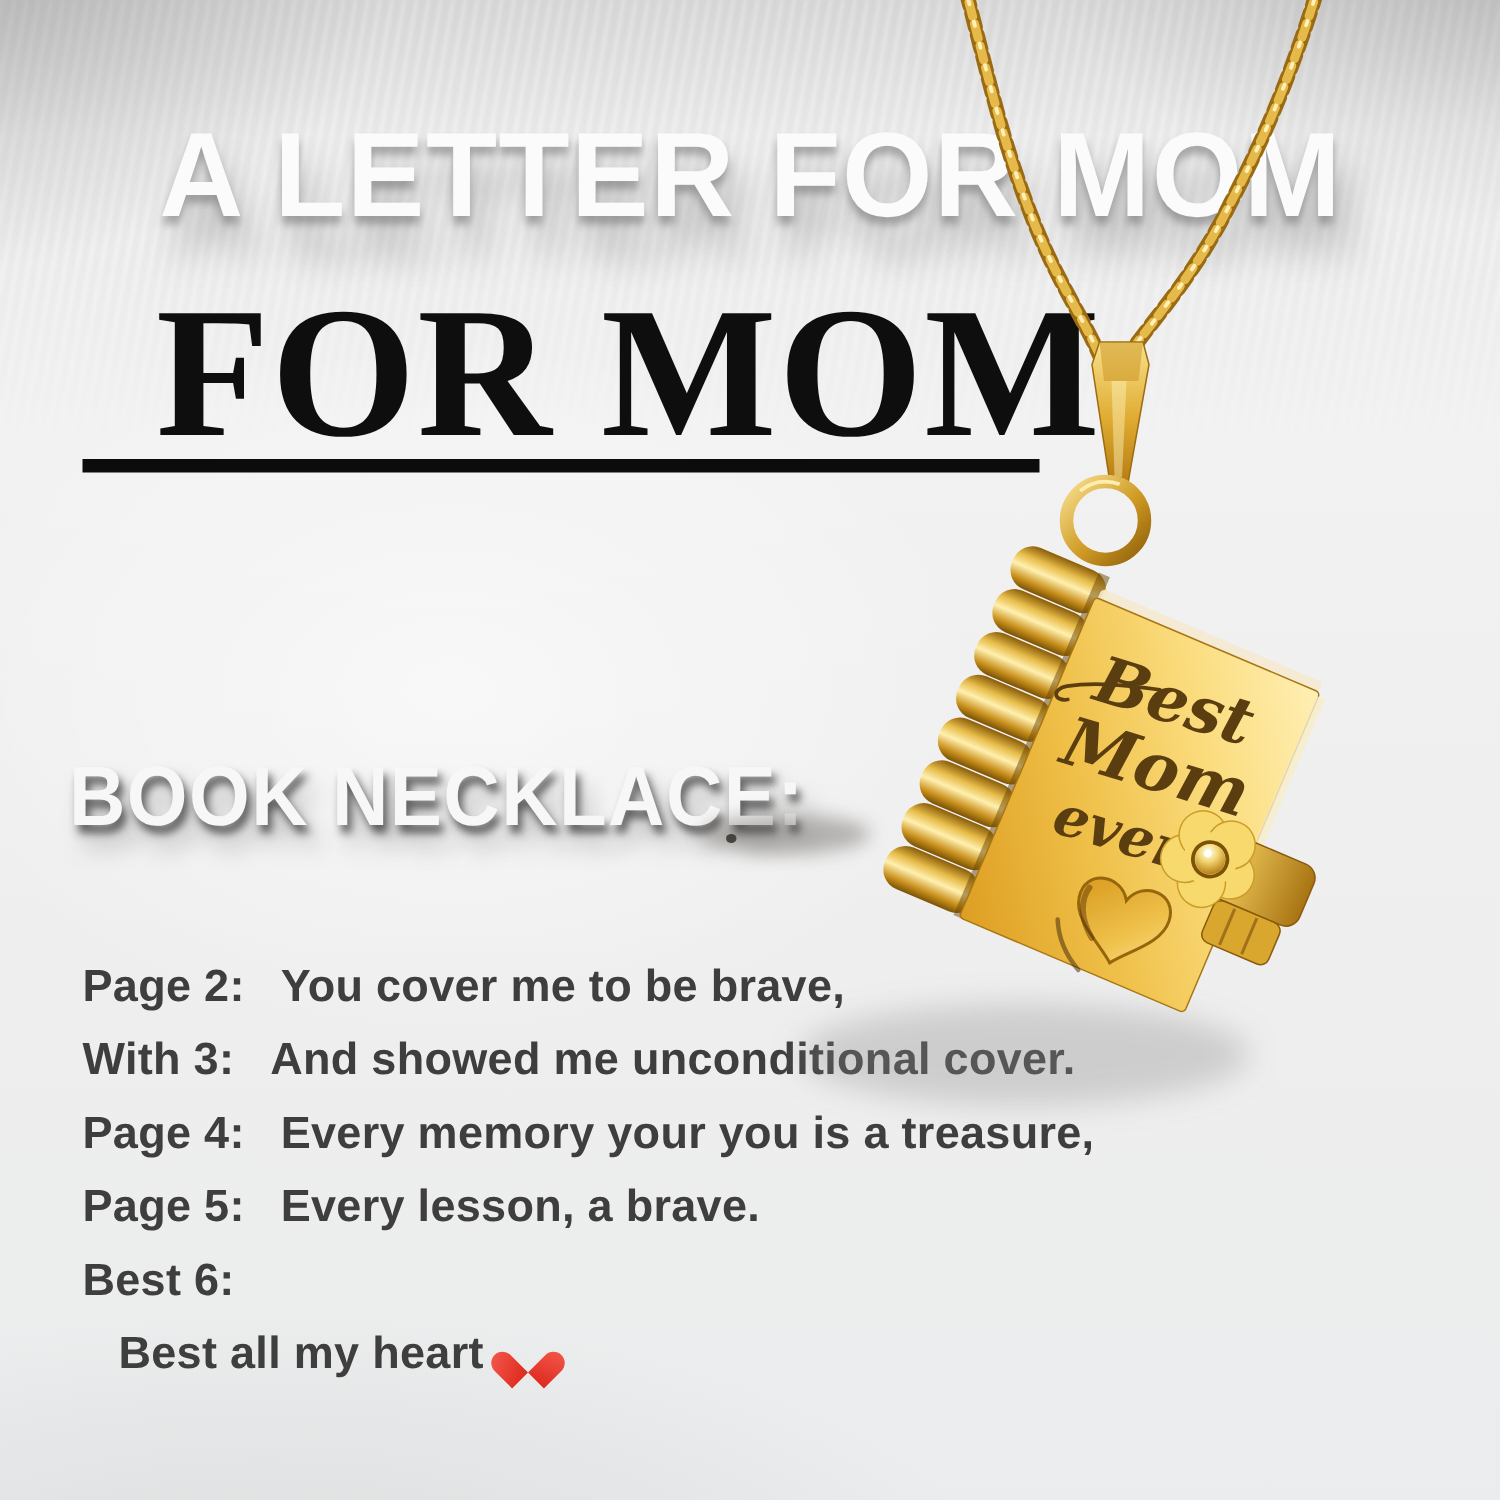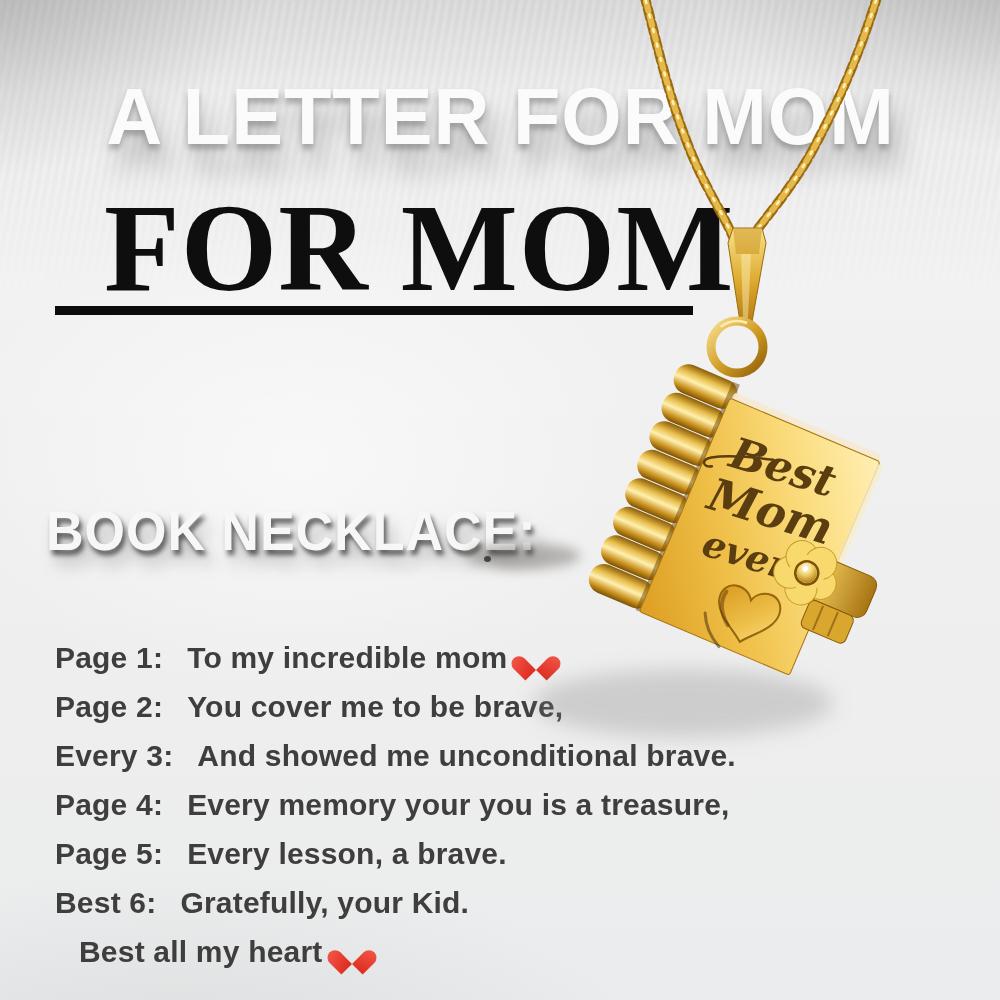--- a/index.html
+++ b/index.html
@@ -82,43 +82,37 @@
 
   <div class="subheadline">FOR MOM</div>
   <div class="underline-bar"></div>
 
   <div class="section-title">BOOK NECKLACE:</div>
   <div class="title-smudge"></div>
   <div class="title-speck"></div>
 
   <div class="letter-list">
     <div class="row">
-      <span class="lbl">Page 1:</span>
-      <span class="txt">To my incredible mom</span>
-      <span class="heart"></span>
-    </div>
-    <div class="row">
       <span class="lbl">Page 2:</span>
       <span class="txt">You cover me to be brave,</span>
     </div>
     <div class="row">
-      <span class="lbl">Every 3:</span>
-      <span class="txt">And showed me unconditional brave.</span>
+      <span class="lbl">With 3:</span>
+      <span class="txt">And showed me unconditional cover.</span>
     </div>
     <div class="row">
       <span class="lbl">Page 4:</span>
       <span class="txt">Every memory your you is a treasure,</span>
     </div>
     <div class="row">
       <span class="lbl">Page 5:</span>
       <span class="txt">Every lesson, a brave.</span>
     </div>
     <div class="row">
       <span class="lbl">Best 6:</span>
-      <span class="txt">Gratefully, your Kid.</span>
     </div>
     <div class="row">
       <span class="txt">Best all my heart</span>
       <span class="heart"></span>
     </div>
   </div>
 
   <svg class="necklace" width="1000" height="1000" viewBox="0 0 1000 1000" aria-hidden="true">
     <defs>
       <linearGradient id="coverGrad" x1="0" y1="1" x2="1" y2="0">

